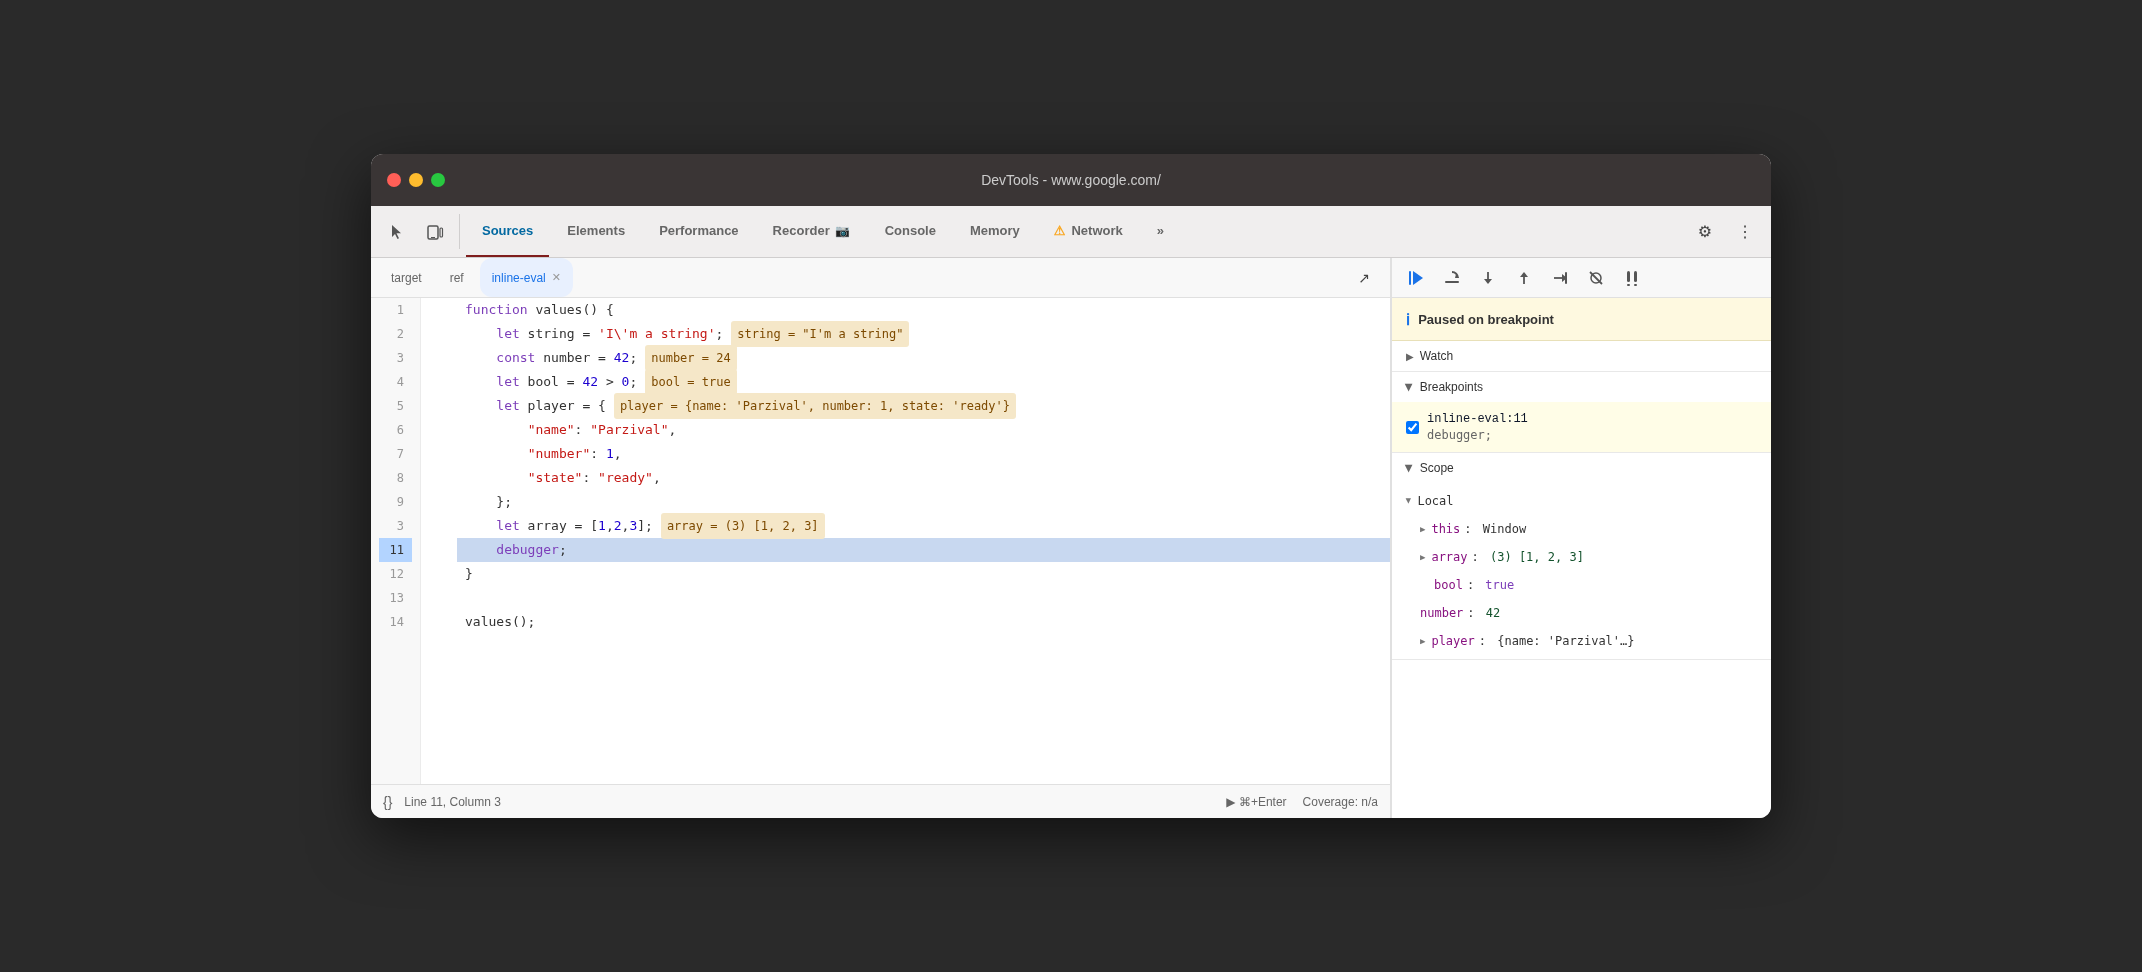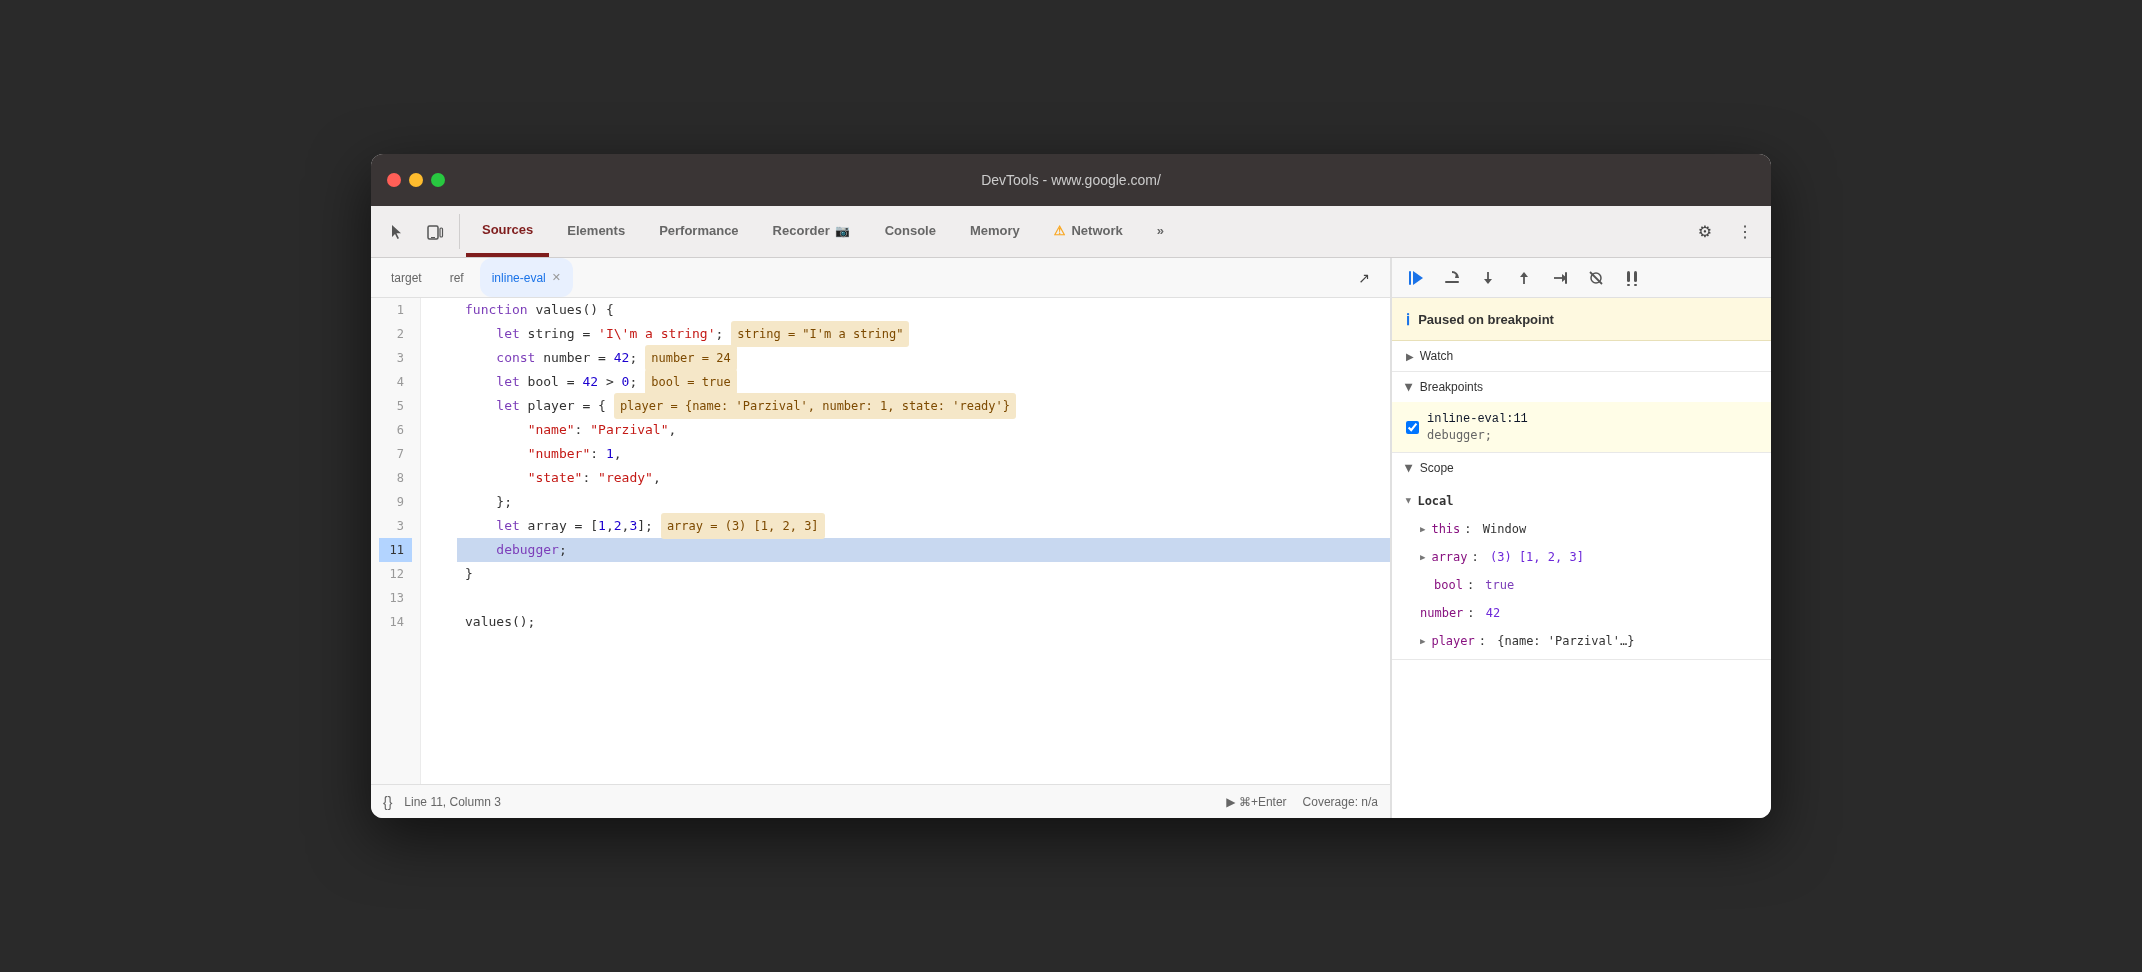--- a/index.html
+++ b/index.html
@@ -79,22 +79,22 @@
       height: 100%;
       font-size: 13px;
       font-weight: 700;
       color: #666;
       cursor: pointer;
       border-bottom: 2px solid transparent;
       white-space: nowrap;
       position: relative;
     }
     .tab.active {
-      color: #7f1d1d;
-      border-bottom: 4px solid #7f1d1d;
+      color: #0369a1;
+      border-bottom: 2px solid #7f1d1d;
       font-weight: 600;
     }
     .tab-recorder-icon {
       margin-left: 6px;
       font-size: 12px;
     }
     .tab-warning {
       margin-right: 6px;
       color: #f9a825;
       font-size: 13px;
@@ -273,21 +273,21 @@
       font-size: 12px;
       font-family: 'SF Mono', 'Menlo', monospace;
       color: #333;
       line-height: 20px;
       display: flex;
       align-items: center;
       gap: 4px;
     }
     .scope-item.expandable { padding-left: 14px; }
     .prop-name { color: #881280; font-weight: 500; }
-    .prop-val { color: #6d28d9; }
+    .prop-val { color: #14532d; }
     .prop-val.bool-val { color: #7c3eb9; }
     .breakpoint-file {
       color: #0f172a;
       font-weight: 500;
       font-family: Liberation Mono, monospace;
     }
     .breakpoint-code {
       color: #666;
       margin-top: 2px;
     }
@@ -596,21 +596,21 @@
 
       <div class="panel-section">
         <div class="panel-section-header">
           <span class="chevron" style="display:inline-block; transform:rotate(90deg);">▶</span>
           <span>Scope</span>
         </div>
         <div class="section-body">
 
           <div class="scope-item expandable">
             <span class="scope-triangle open">▶</span>
-            <span style="font-weight:700;">Local</span>
+            <span style="font-weight:400;">Local</span>
           </div>
           <div class="scope-item" style="padding-left:28px;">
             <span class="scope-triangle">▶</span>
             <span class="prop-name">this</span>
             <span class="plain">:&nbsp;</span>
             <span class="plain">Window</span>
           </div>
           <div class="scope-item" style="padding-left:28px;">
             <span class="scope-triangle">▶</span>
             <span class="prop-name">array</span>

